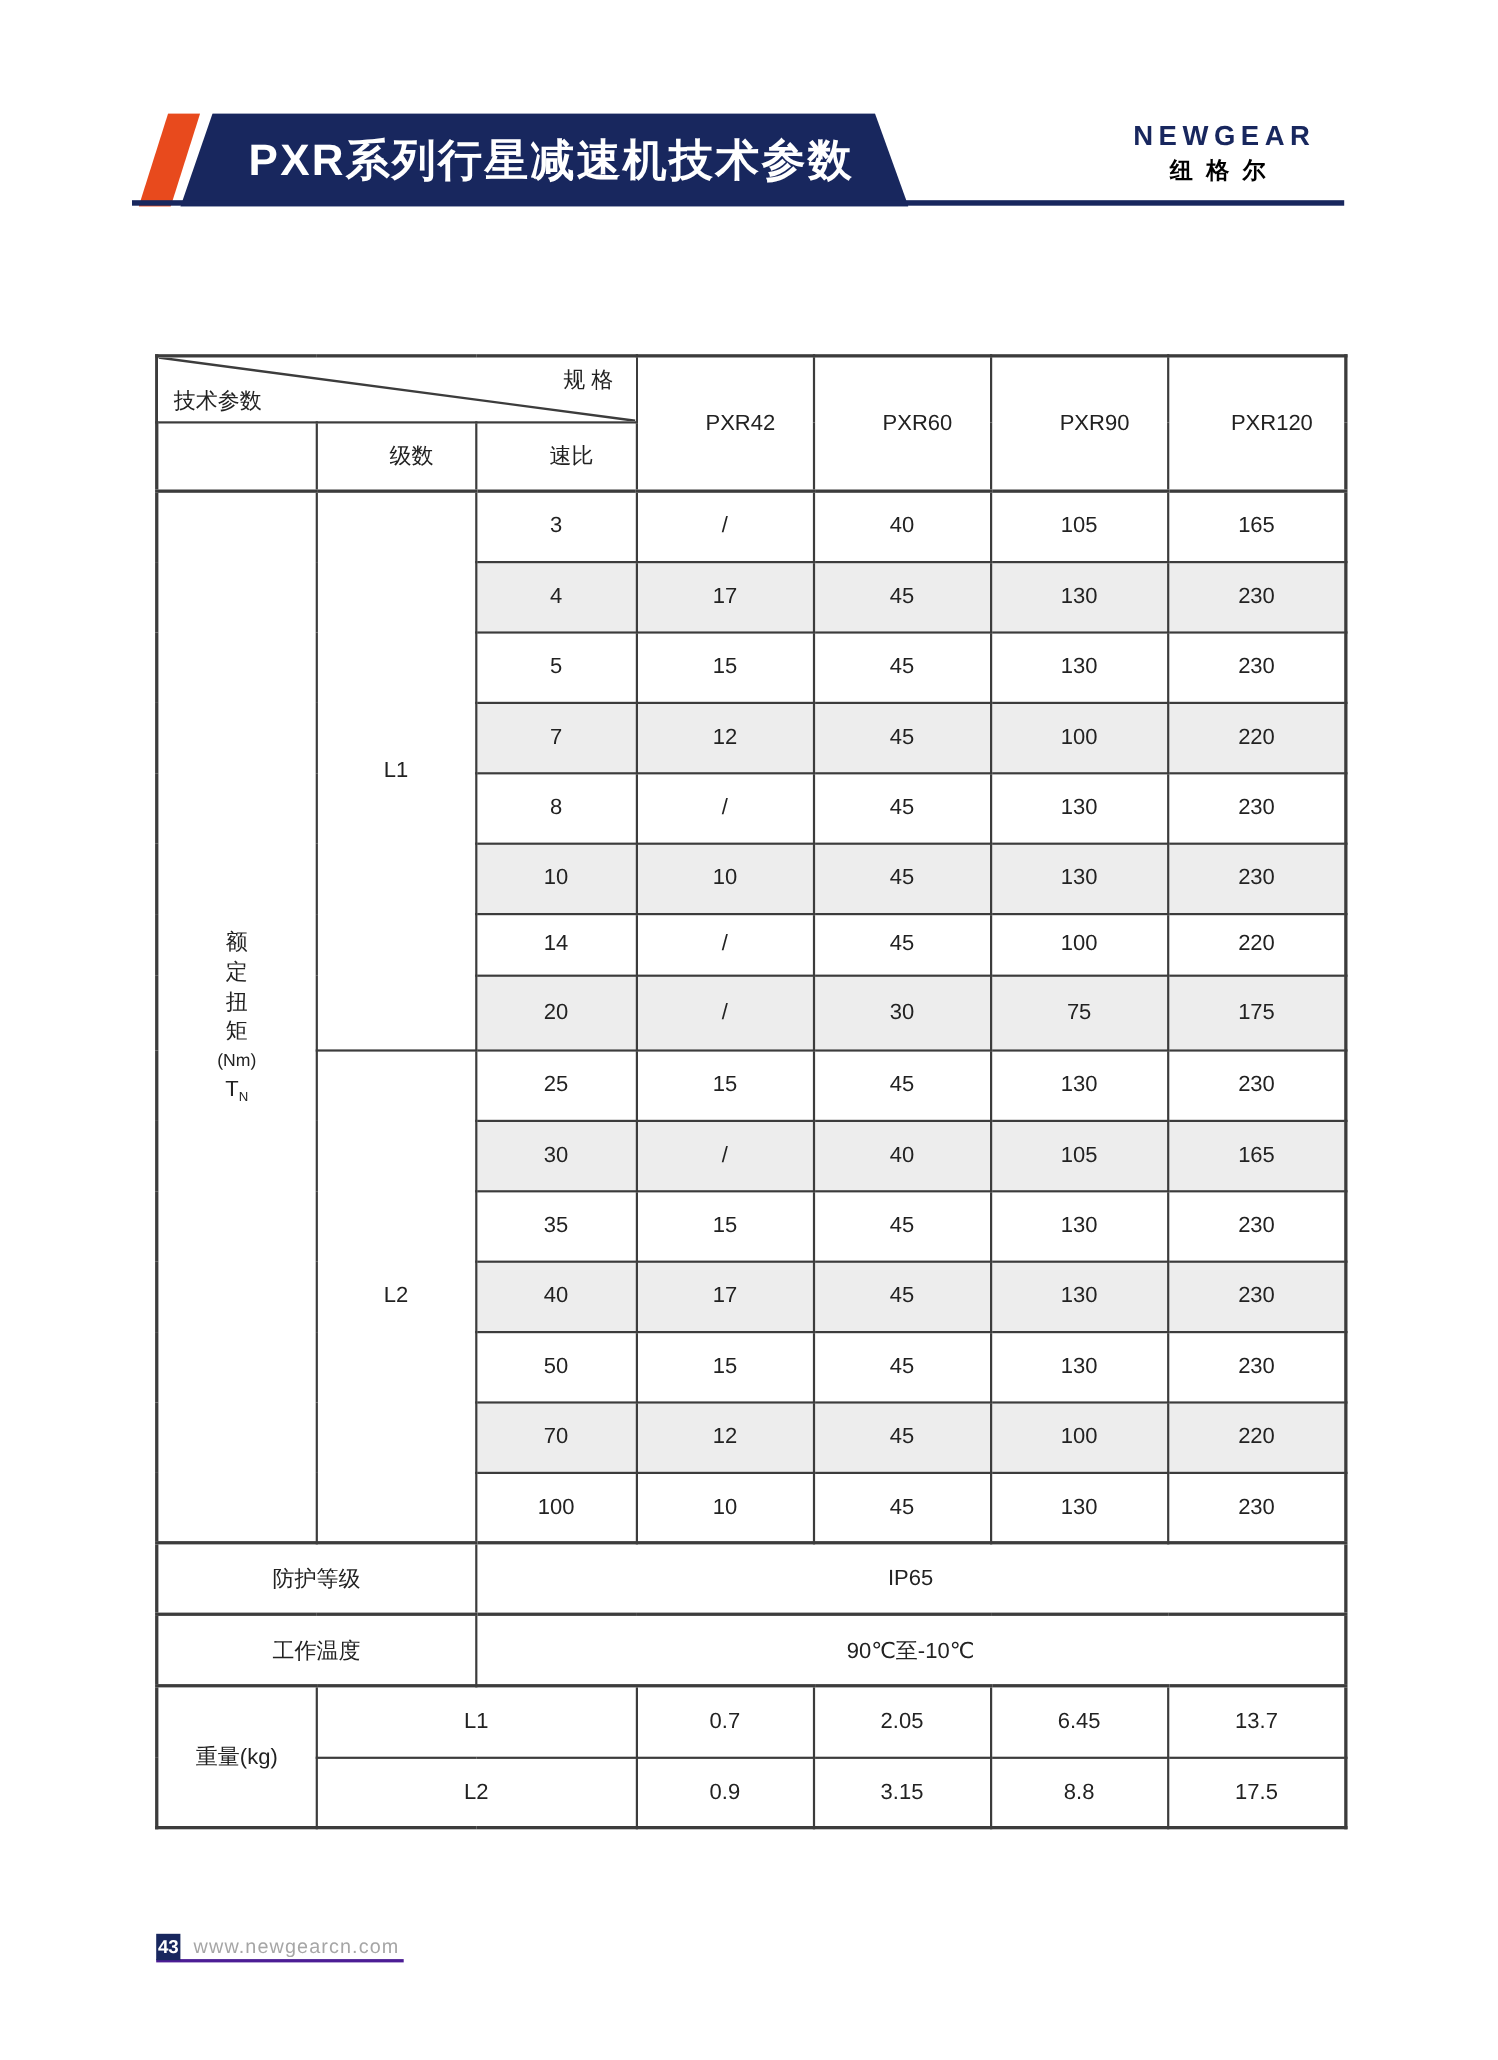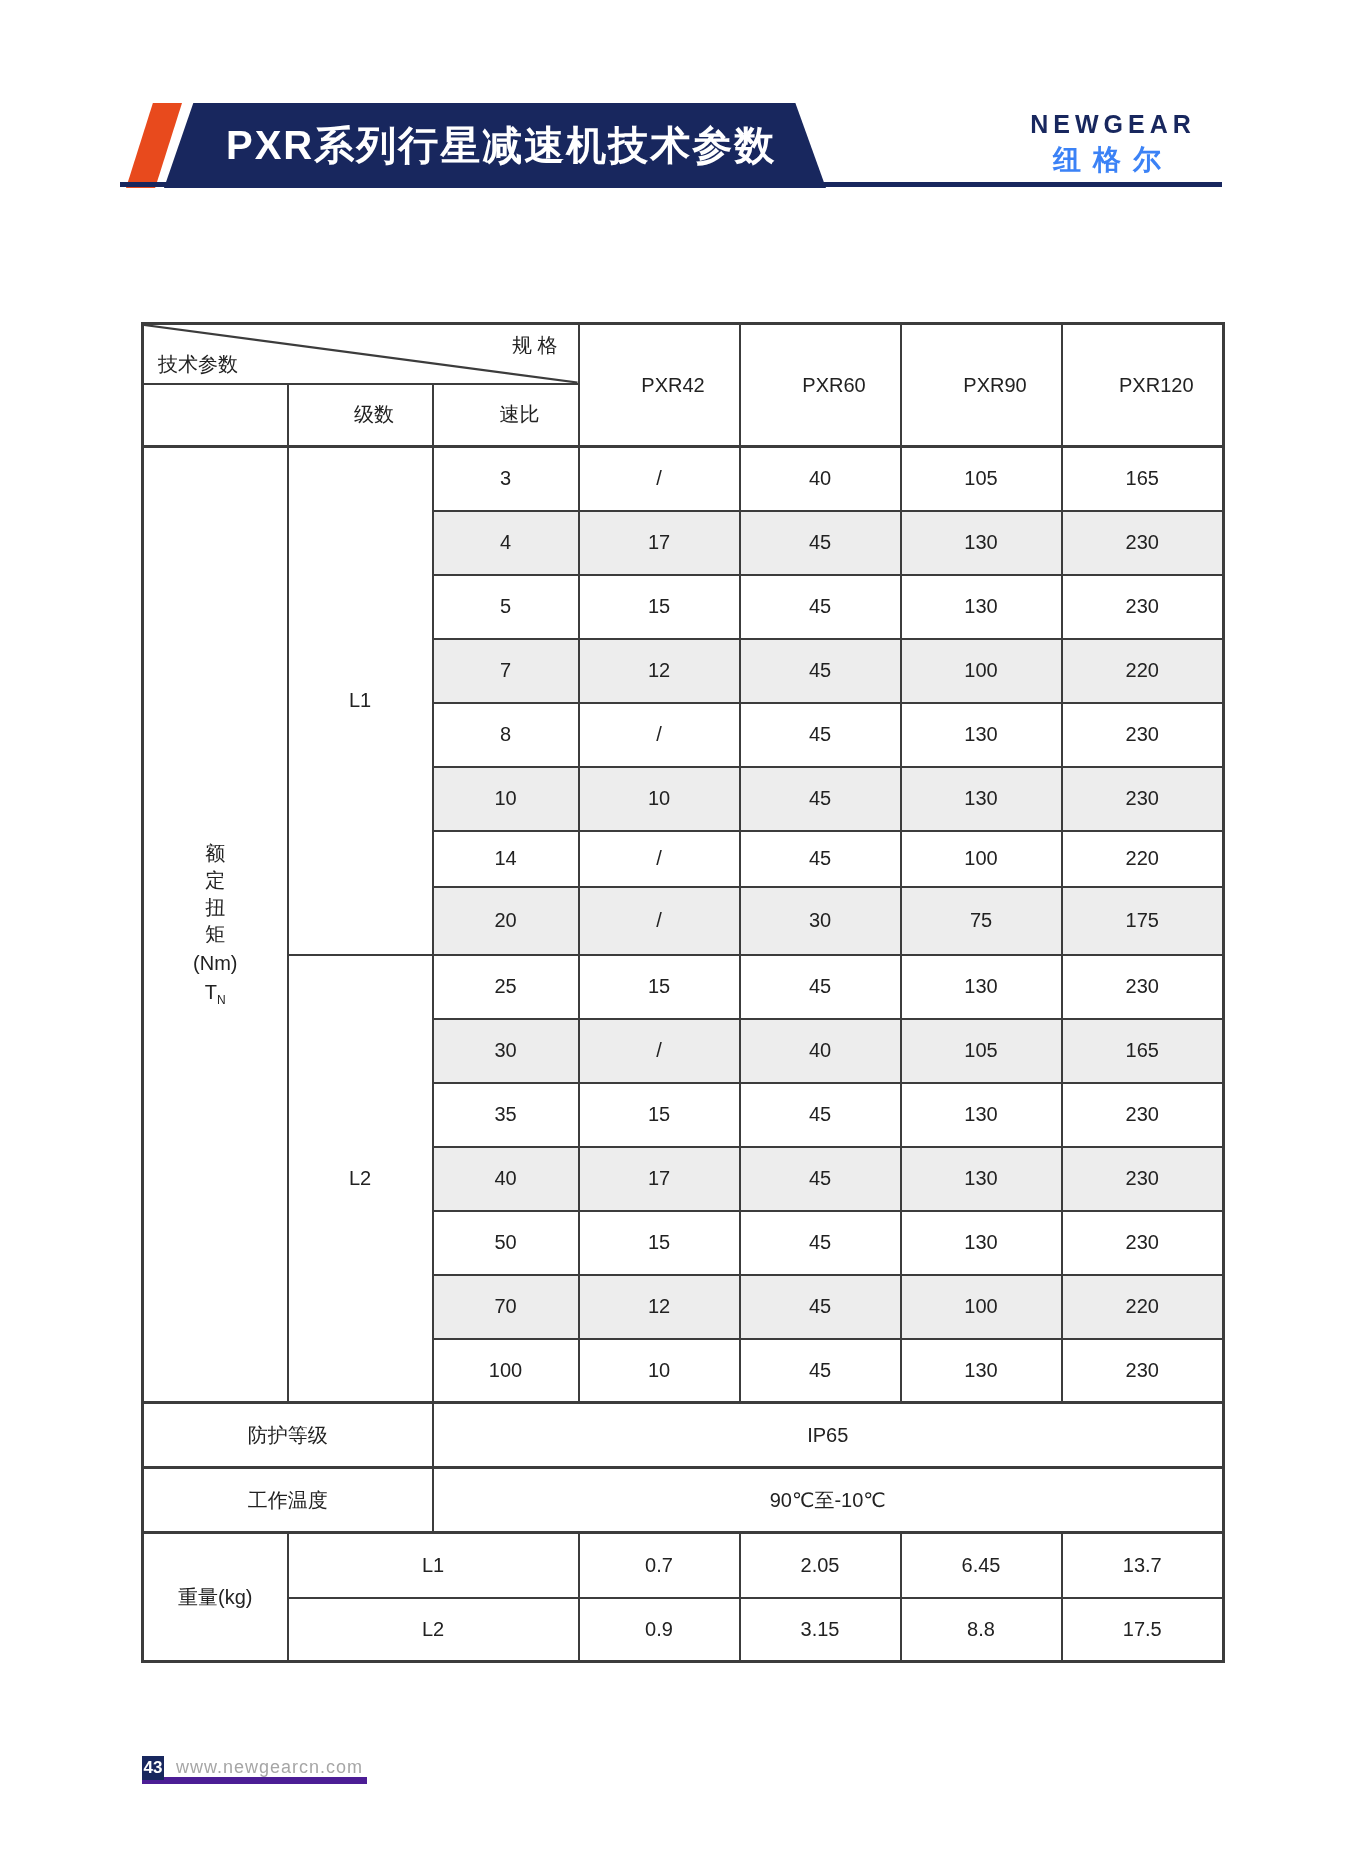--- a/index.html
+++ b/index.html
@@ -30,21 +30,21 @@
     background:#18275e;
   }
   .logo {
     position:absolute; left:1003px; top:110px; width:220px; text-align:center;
   }
   .logo .logo-en {
     color:#18275e; font-size:25px; font-weight:900; letter-spacing:5px;
     white-space:nowrap;
   }
   .logo .logo-cn {
-    color:#3b82f6; font-size:28px; font-weight:900; letter-spacing:12px;
+    color:#000000; font-size:21px; font-weight:900; letter-spacing:12px;
     margin-top:2px; white-space:nowrap;
   }
   
   table.spec {
     position:absolute; left:141px; top:322px;
     width:1081px; border-collapse:collapse; table-layout:fixed;
     border:3px solid #3c3c3c;
   }
   table.spec td {
     border:2px solid #3c3c3c; text-align:center; vertical-align:middle;
@@ -62,28 +62,28 @@
   td.corner .spec-lbl {
     position:absolute; top:7px; right:20px; font-size:20px;
   }
   td.corner .param-lbl {
     position:absolute; bottom:5px; left:14px; font-size:20px;margin-top:20px;
   }
   
   td.torque { background:#ffffff; }
   .torque-inner { display:inline-block; text-align:center; line-height:1.35; }
   .torque-inner .vchar { display:block; font-size:20px; }
-  .torque-inner .unit { display:block; font-size:20px; margin-top:2px; }
+  .torque-inner .unit { display:block; font-size:16px; margin-top:2px; }
   .torque-inner .sym  { display:block; font-size:20px; margin-top:2px; }
   .torque-inner .sym sub { font-size:12px; }
   
   .footer {
     position:absolute; left:142px; top:1758px; height:26px;
     display:flex; align-items:center;
-    border-bottom:7px solid #4c1d95; padding-right:4px;
+    border-bottom:3px solid #4c1d95; padding-right:4px;
   }
   .footer .page-badge {
     background:#18275e; color:#ffffff; font-size:17px; font-weight:bold;
     width:22px; height:24px; display:flex; align-items:center; justify-content:center;
   }
   .footer .site-url {
     color:#a6a6a6; font-size:18px; letter-spacing:1px; margin-left:12px;
   }
 </style>
 </head>

